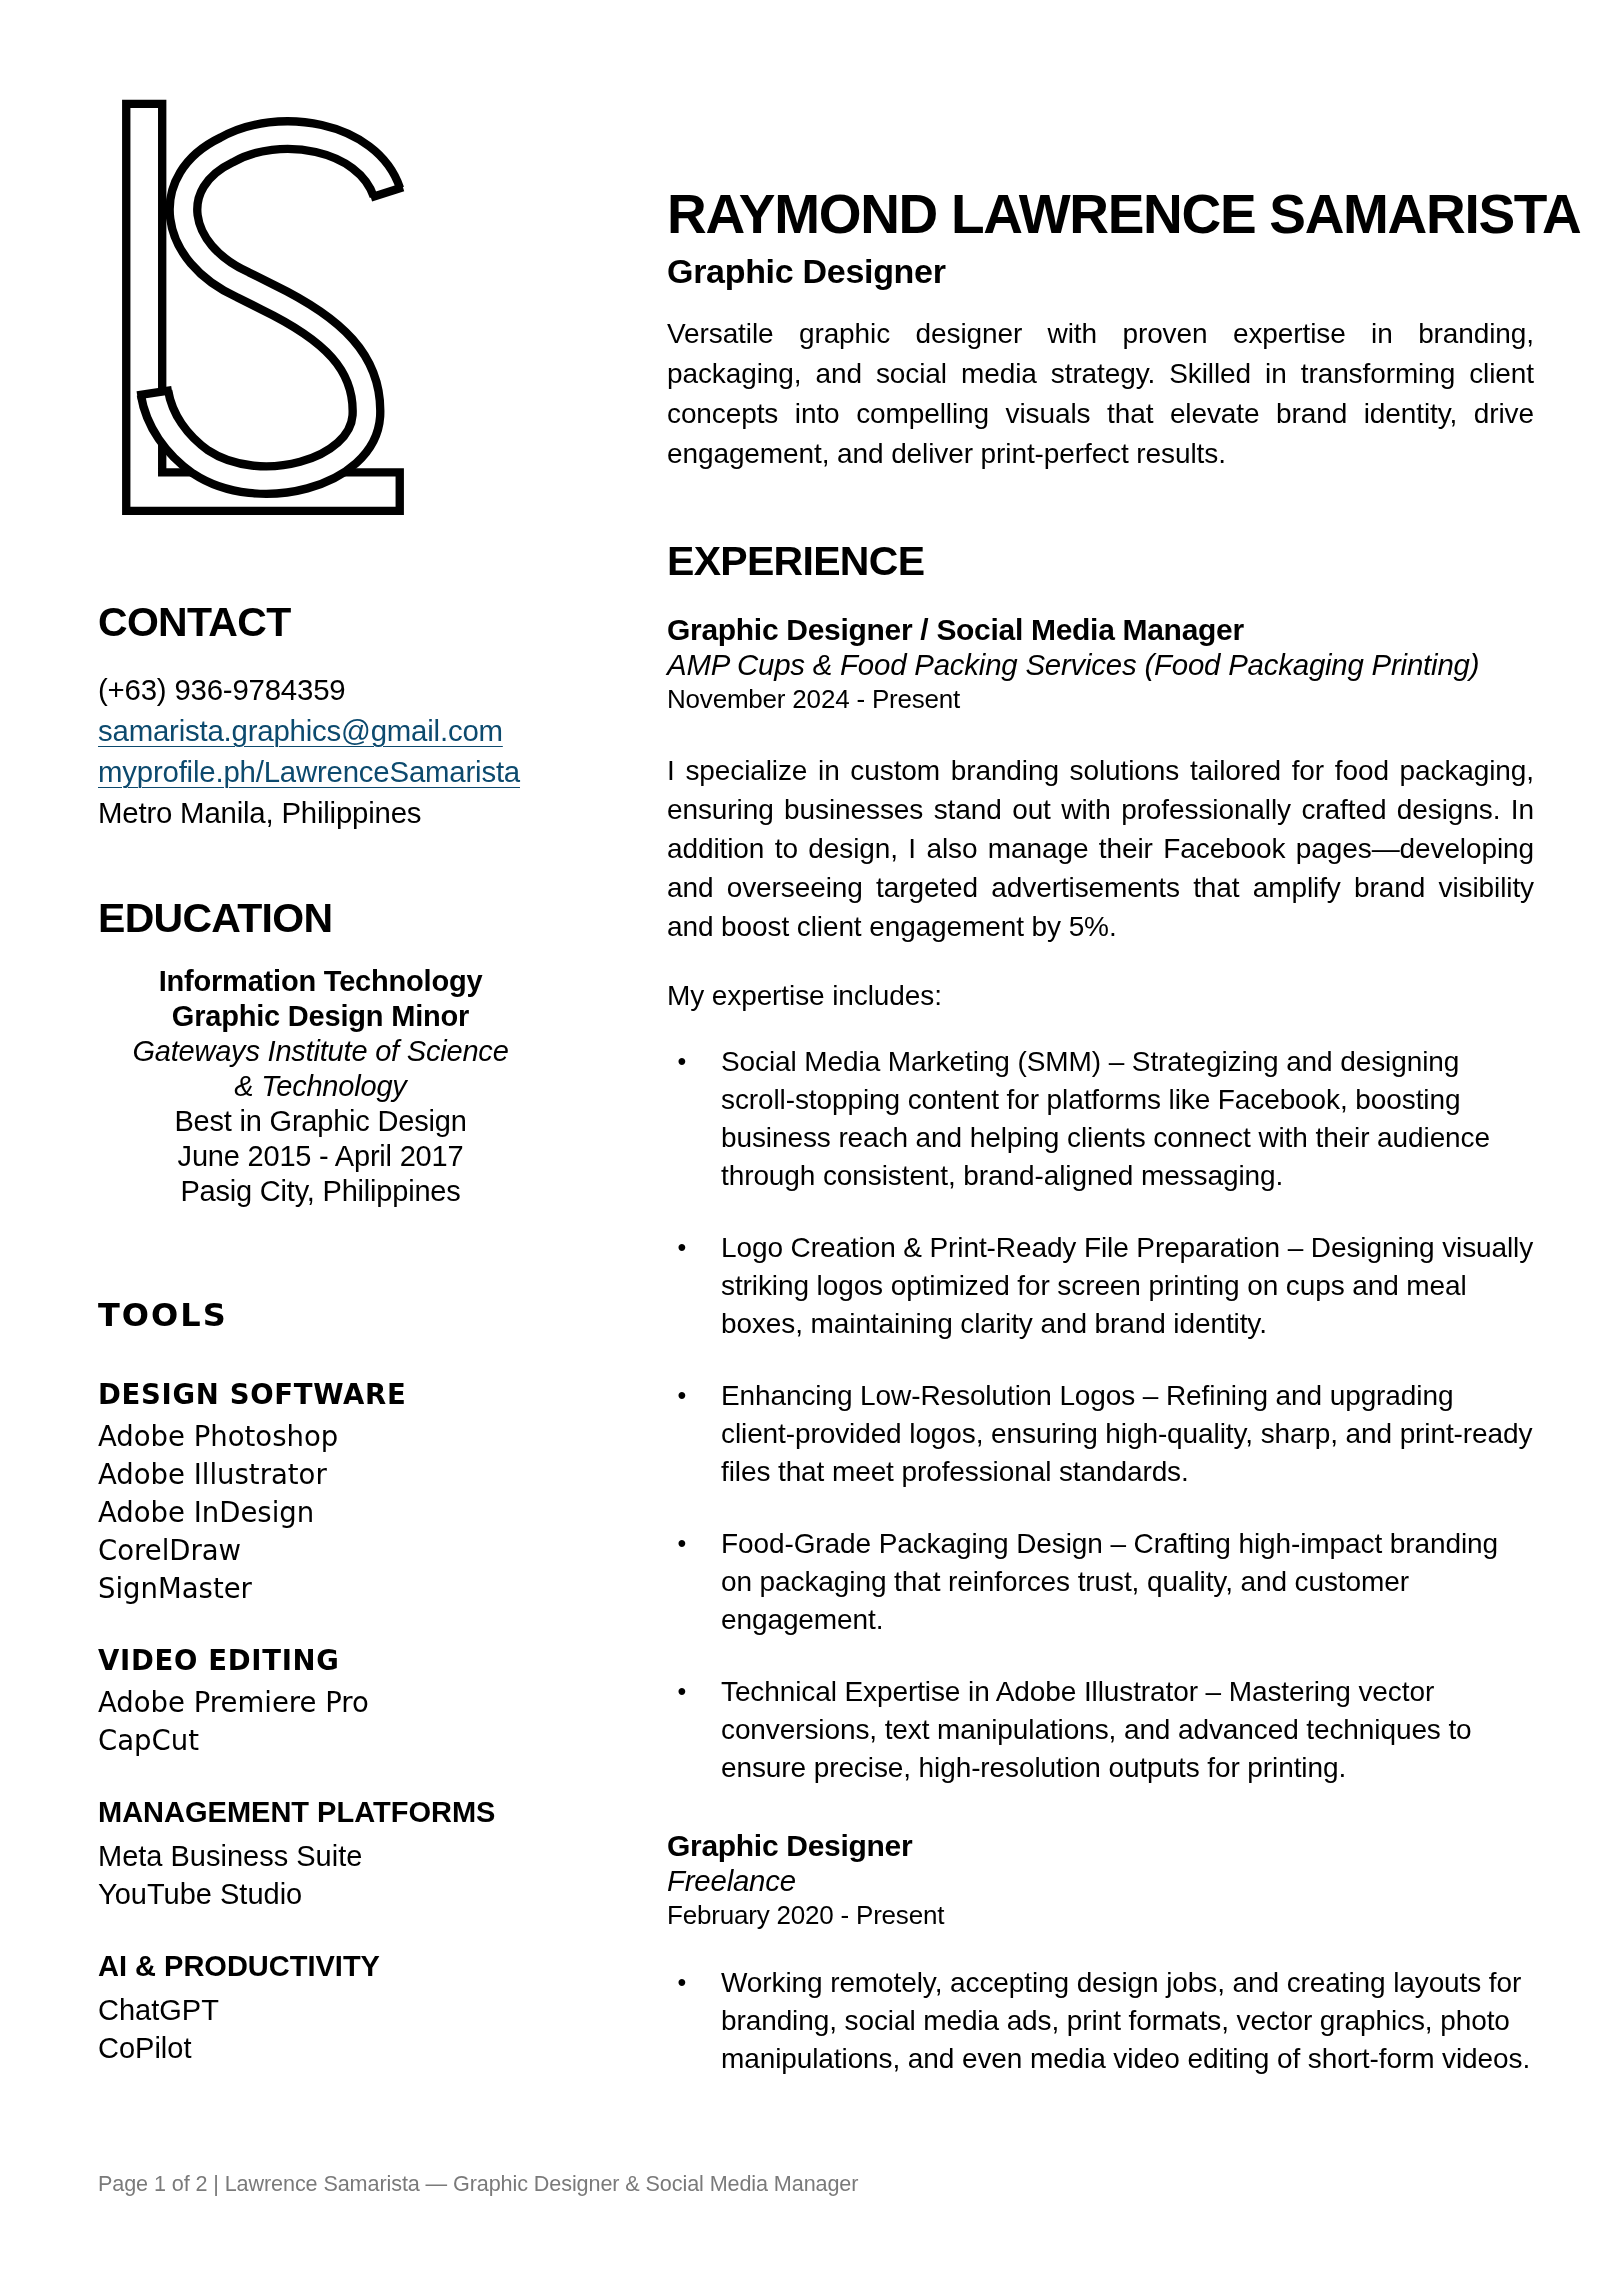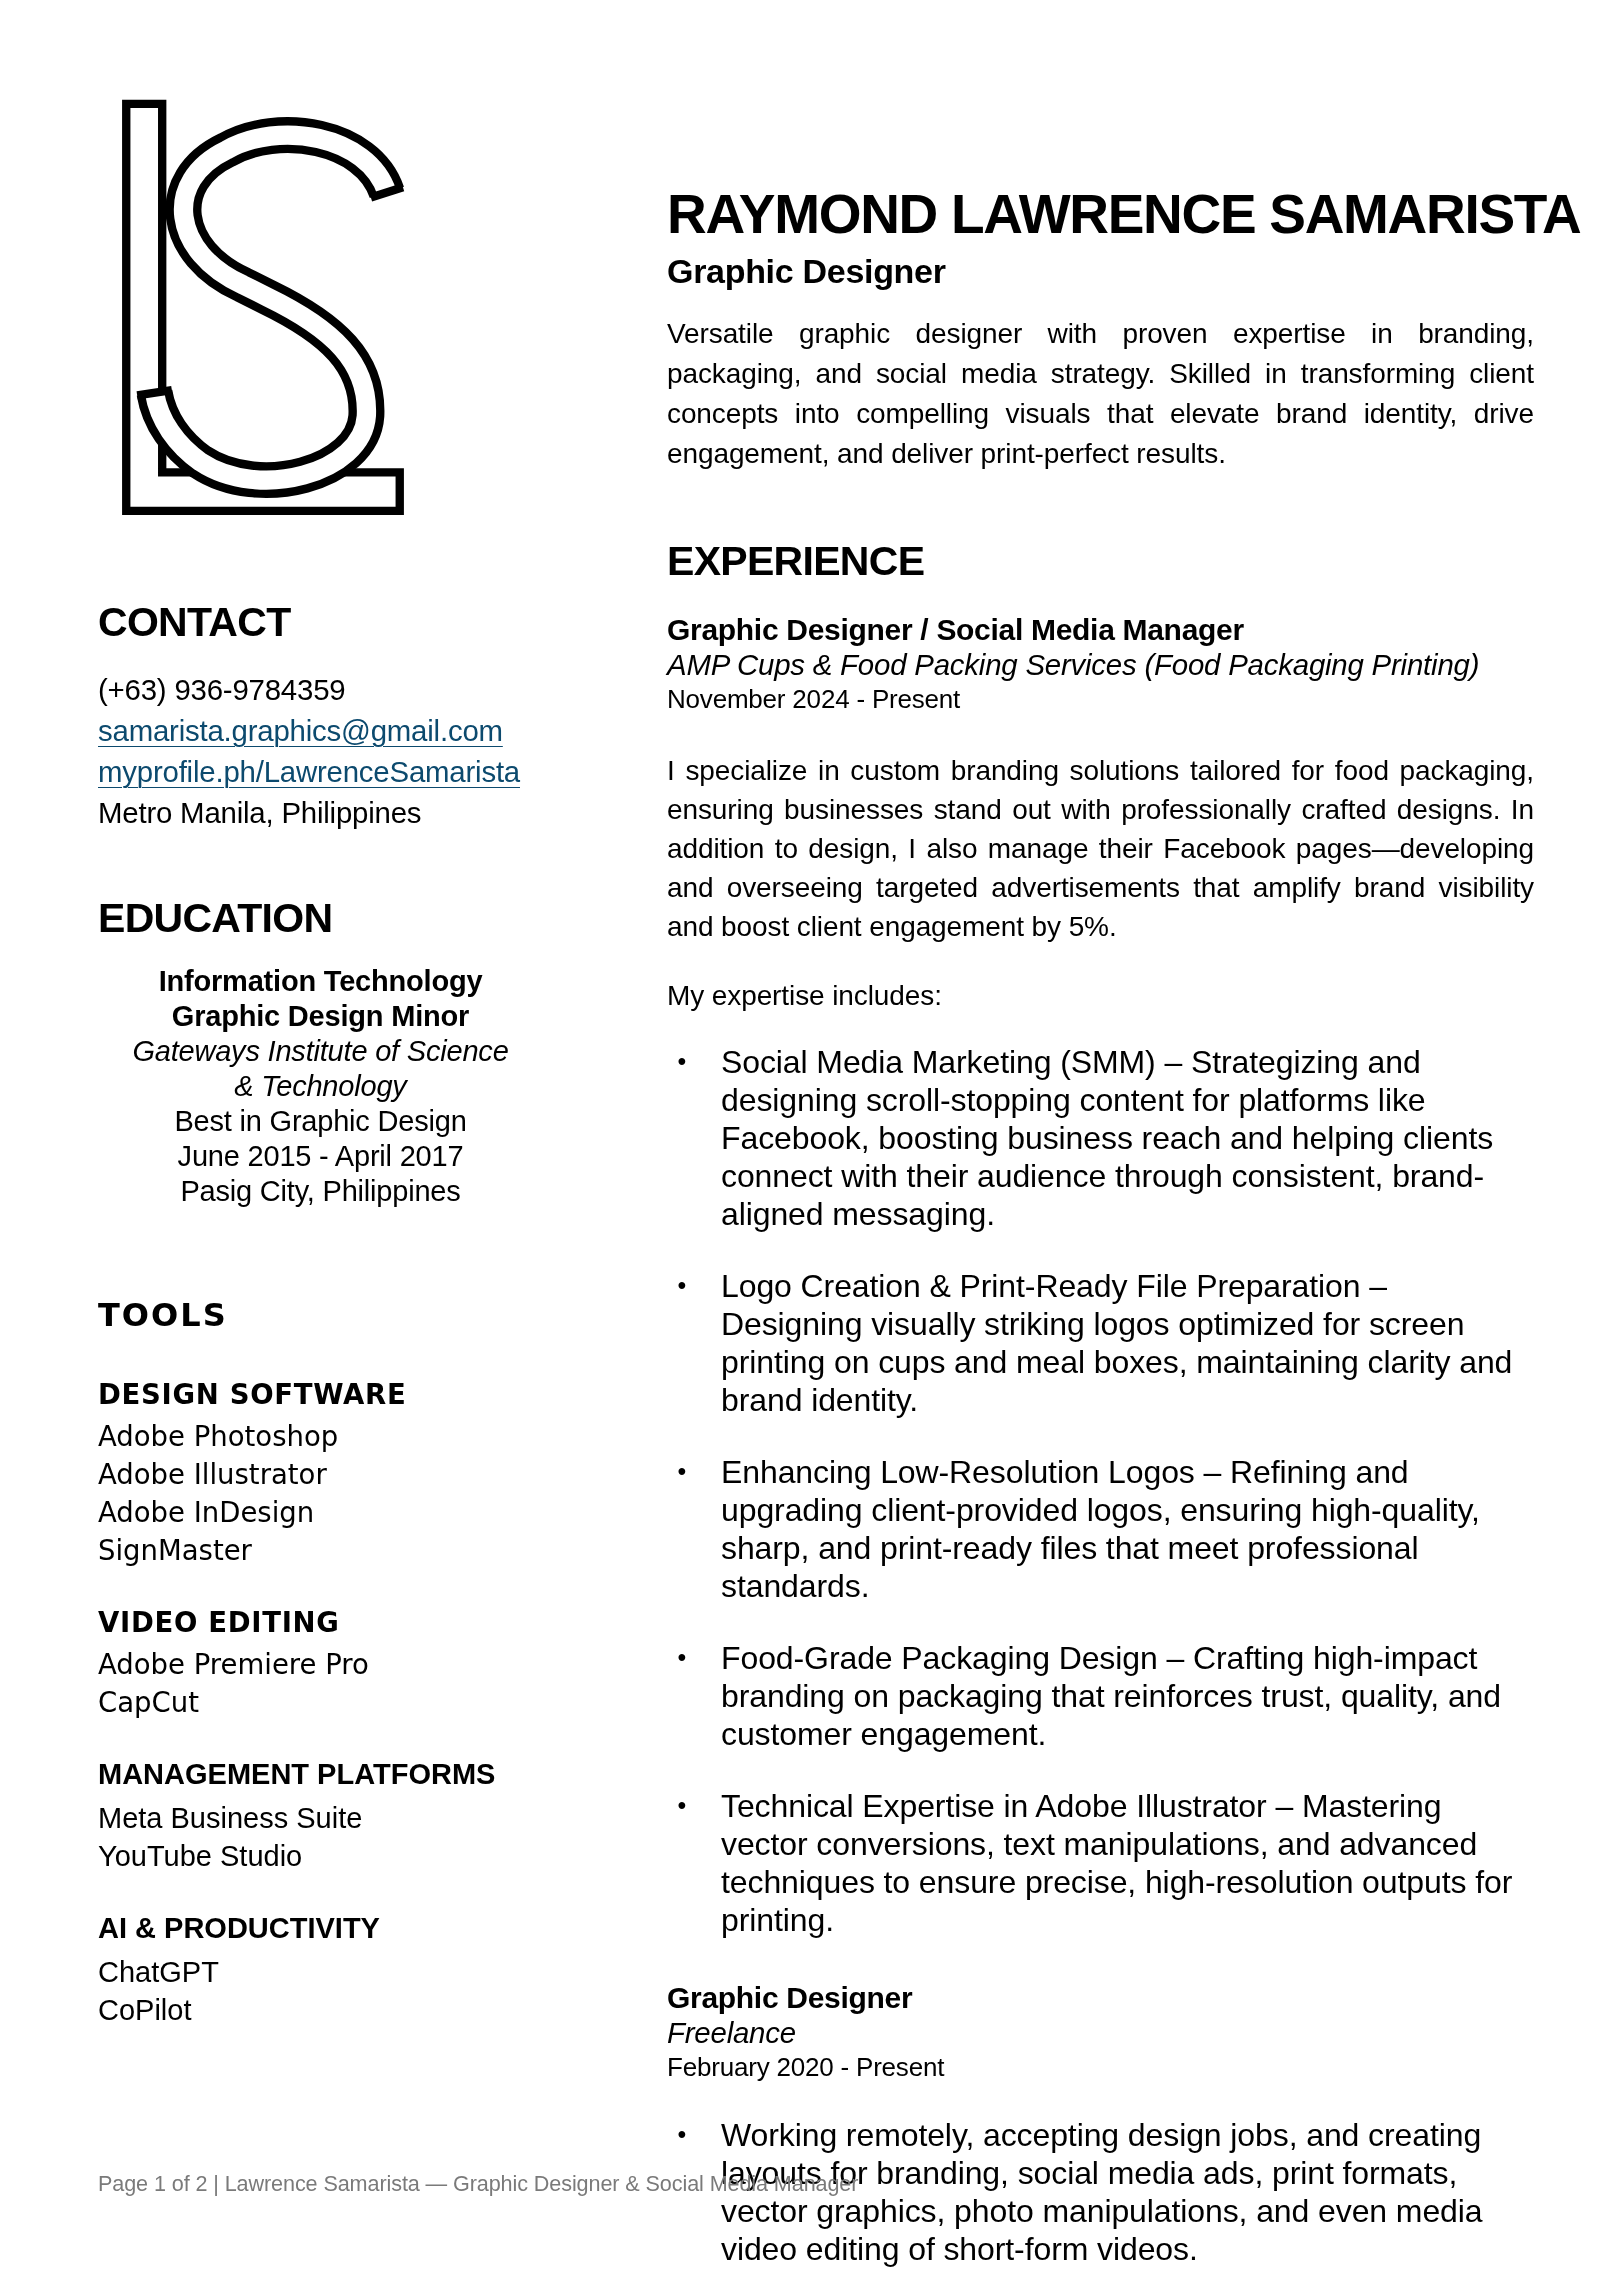--- a/index.html
+++ b/index.html
@@ -66,21 +66,21 @@
 
   .job-paragraph {
     margin-top: 34px; font-size: 28px; line-height: 39px;
     text-align: justify; letter-spacing: -0.1px;
   }
   .bullets-intro { margin-top: 34px; font-size: 28px; letter-spacing: -0.1px; }
 
   ul.bullet-list { list-style: none; margin: 31px 0 0 0; padding: 0; }
   ul.bullet-list li {
     position: relative; padding-left: 54px; margin-bottom: 34px;
-    font-size: 32px; line-height: 38px; letter-spacing: -0.1px;
+    font-size: 28px; line-height: 38px; letter-spacing: -0.1px;
   }
   ul.bullet-list li::before {
     content: "\2022";
     position: absolute; left: 10.5px; top: -1.3px;
     font-size: 25px;
   }
   .job-block-2 { margin-top: 41px; }
 
   
   .page-footer {
@@ -126,20 +126,21 @@
 
   <h2 class="section-heading heading-wide tools-heading">TOOLS</h2>
   <div class="tool-groups">
 
     <div class="tool-group">
       <div class="tool-group-label font-wide">DESIGN SOFTWARE</div>
       <div class="tool-items font-wide">
         <div>Adobe Photoshop</div>
         <div>Adobe Illustrator</div>
         <div>Adobe InDesign</div>
+        <div>CorelDraw</div>
         <div>SignMaster</div>
       </div>
     </div>
 
     <div class="tool-group">
       <div class="tool-group-label font-wide">VIDEO EDITING</div>
       <div class="tool-items font-wide">
         <div>Adobe Premiere Pro</div>
         <div>CapCut</div>
       </div>

